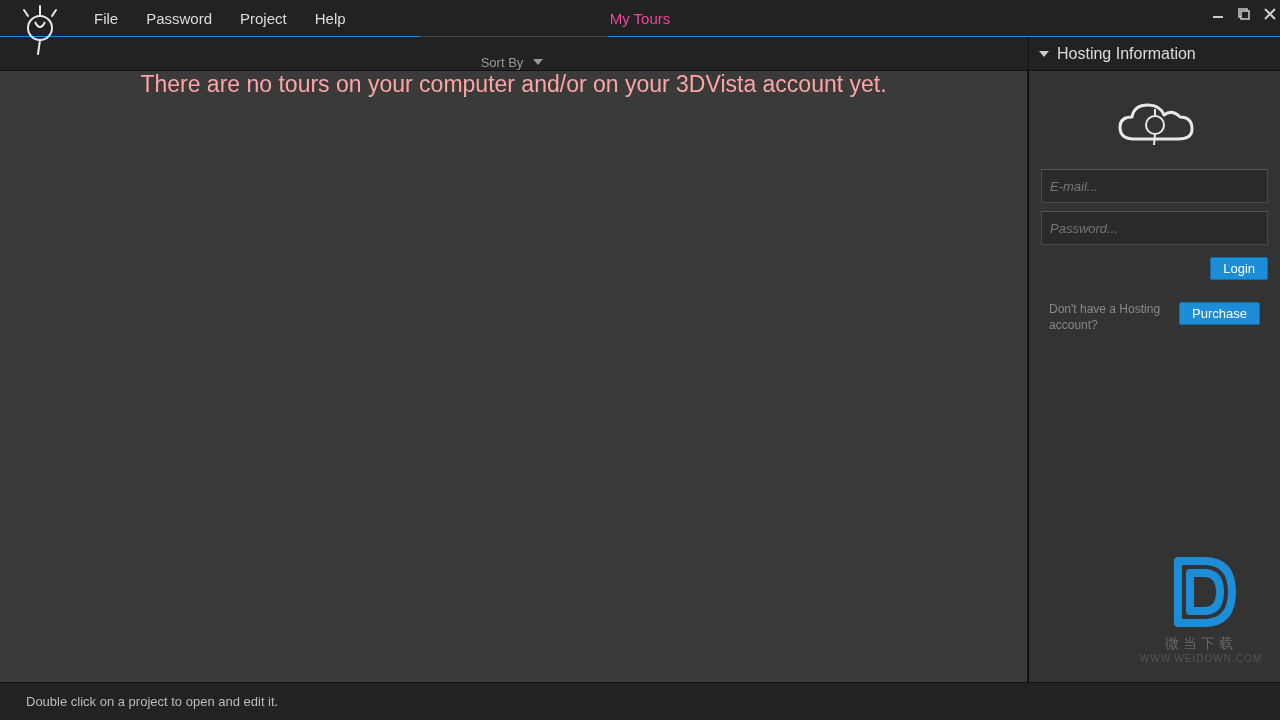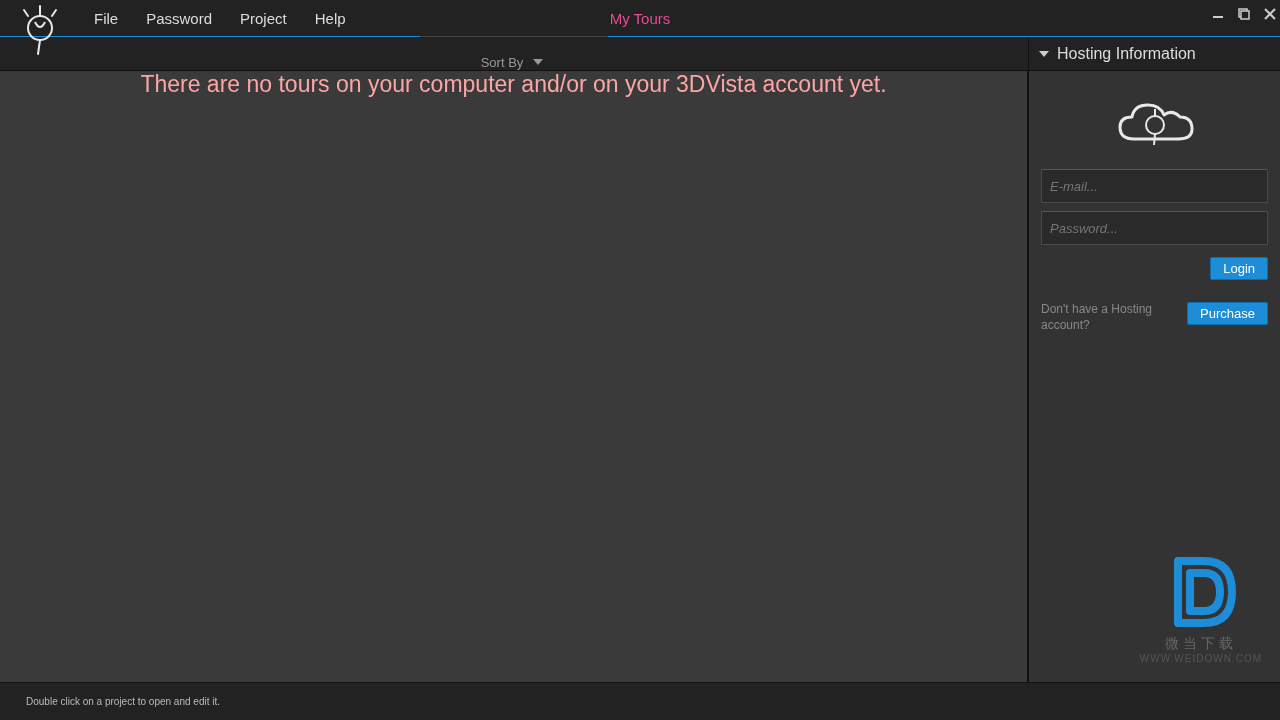--- a/index.html
+++ b/index.html
@@ -19,31 +19,31 @@
 
 
 .toolbar { height: 34px; background: #222; display: flex; align-items: center; justify-content: flex-end; padding: 0 10px; gap: 18px; border-bottom: 1px solid #111; }
 .search { width: 190px; height: 24px; background: #303030; border: 1px solid #444; color: #aaa; padding: 0 10px; font-style: italic; font-size: 13px; border-radius: 2px; }
 .sortby { color: #999; font-size: 13px; cursor: pointer; display: flex; align-items: center; gap: 10px; margin-right:4px; }
 .main { flex: 1; background: #3a3a3a; display: flex; justify-content: center; color: #fca5a5; font-size: 23px; border-right: 1px solid #111; }
 .cloud-icon-wrap { display: flex; justify-content: center; margin: 10px 0 18px 0; }
 .hosting-input { width: 100%; height: 34px; background: #2a2a2a; border: 1px solid #4a4a4a; color: #aaa; padding: 0 8px; font-style: italic; font-size: 13px; margin-bottom: 8px; border-radius: 1px; border-top-color:#555; }
 .btn-row { display: flex; justify-content: flex-end; margin-top: 4px; }
 .btn { background: #1d8dd8; color: #fff; border: 1px solid #0d6fb0; padding: 3px 12px; font-size: 13px; cursor: pointer; border-radius: 2px; }
-.purchase-row { display: flex; justify-content: space-between; align-items: flex-start; margin-top: 22px; gap: 10px; }
+.purchase-row { display: flex; justify-content: center; align-items: flex-start; margin-top: 22px; gap: 10px; }
 .no-account { color: #888; font-size: 12px; max-width: 120px; line-height: 1.3; }
 
 
 .watermark { position: absolute; right: 18px; bottom: 18px; text-align: center; color: #555; z-index: 5; pointer-events:none; }
 .watermark .d { width: 90px; height: 90px; display:flex; justify-content:center; align-items:center; margin:0 auto; }
 .watermark .t1 { font-size: 14px; color: #666; letter-spacing: 4px; margin-top: -2px; }
 .watermark .t2 { font-size: 10px; color: #555; letter-spacing: 1px; }
 
 
-.statusbar { height: 38px; background: #222; display: flex; align-items: center; padding: 0 26px; color: #bbb; font-size: 10px; border-top: 1px solid #111; }
+.statusbar { height: 38px; background: #222; display: flex; align-items: center; padding: 0 26px; color: #bbb; font-size: 13px; border-top: 1px solid #111; }
 .layout { display:flex; flex-direction:column; height:720px; }
 .content-row { display:flex; height: calc(720px - 36px - 1px - 38px); }
 .left-col { flex:1; display:flex; flex-direction:column; }
 .left-col .toolbar { justify-content:flex-end;flex-direction:column; }
 .right-col { width: 252px; display:flex; flex-direction:column; background:#333; border-left:1px solid #111;}
 .right-header { height:34px; background:#222; display:flex; align-items:center; gap:8px; color:#ddd; font-size:16px; padding:0 10px; border-bottom:1px solid #111;}
 .right-body { flex:1; padding:14px 12px; position:relative; }
 </style>
 </head>
 <body>

